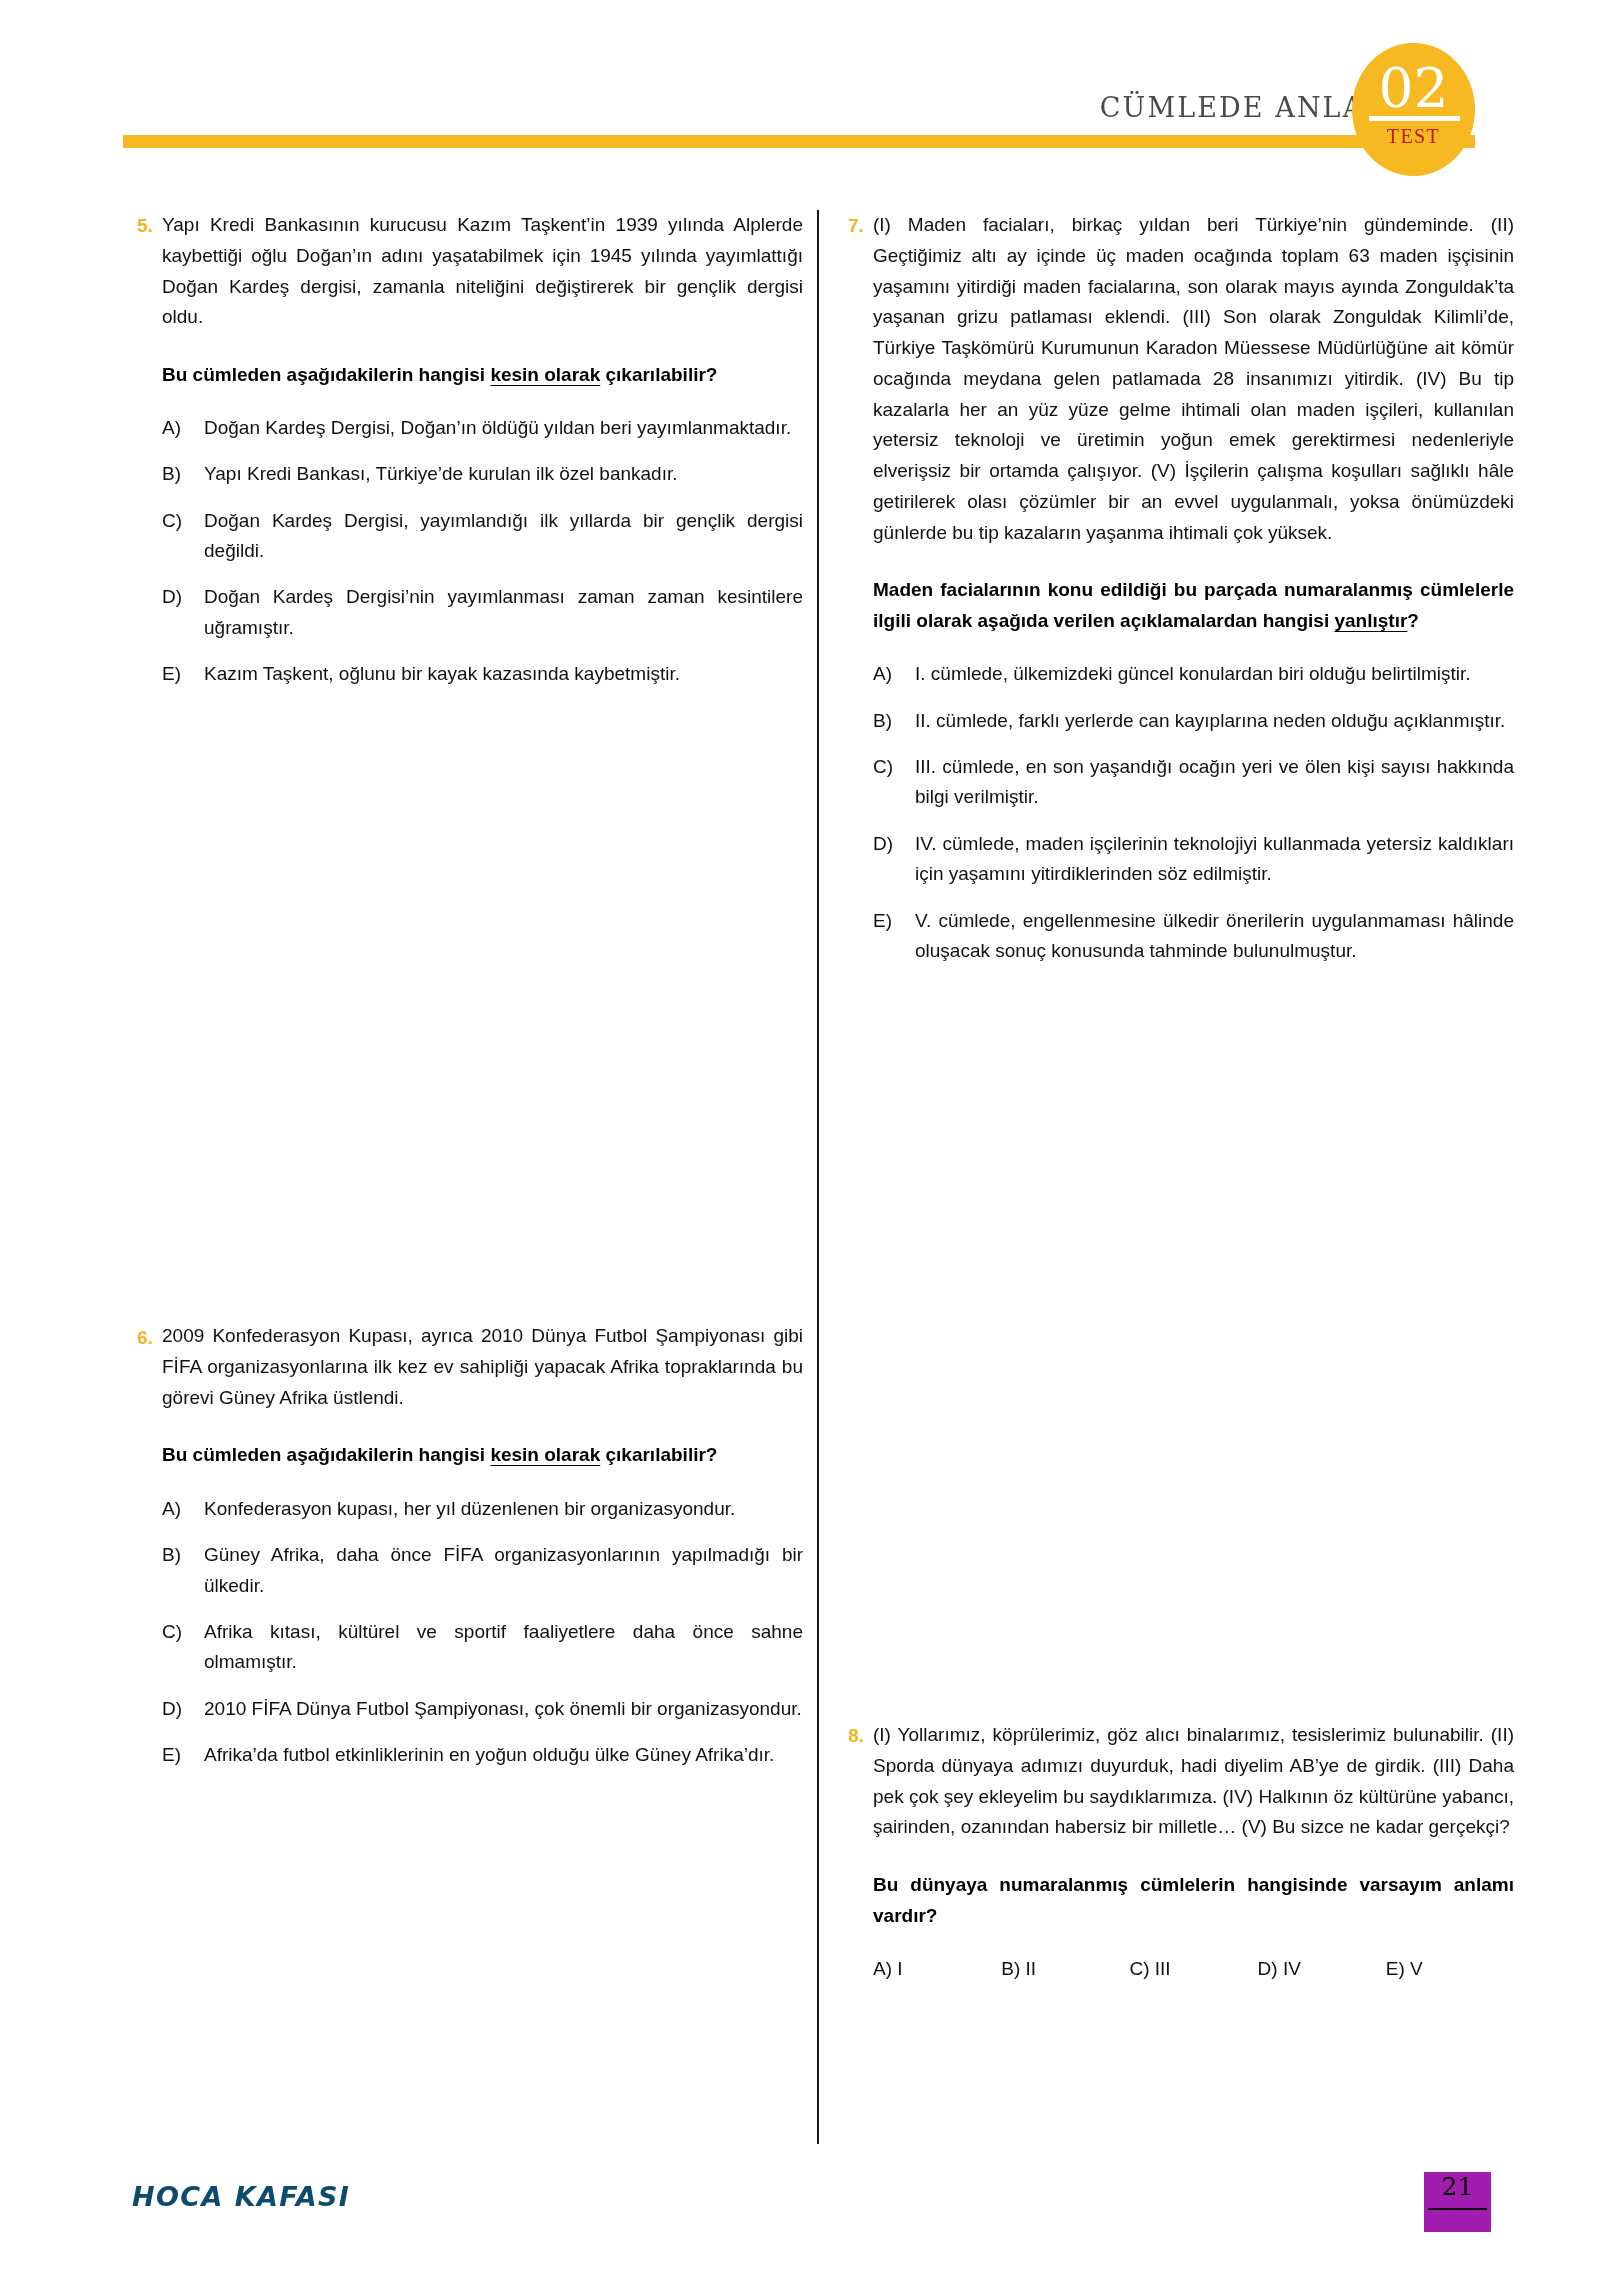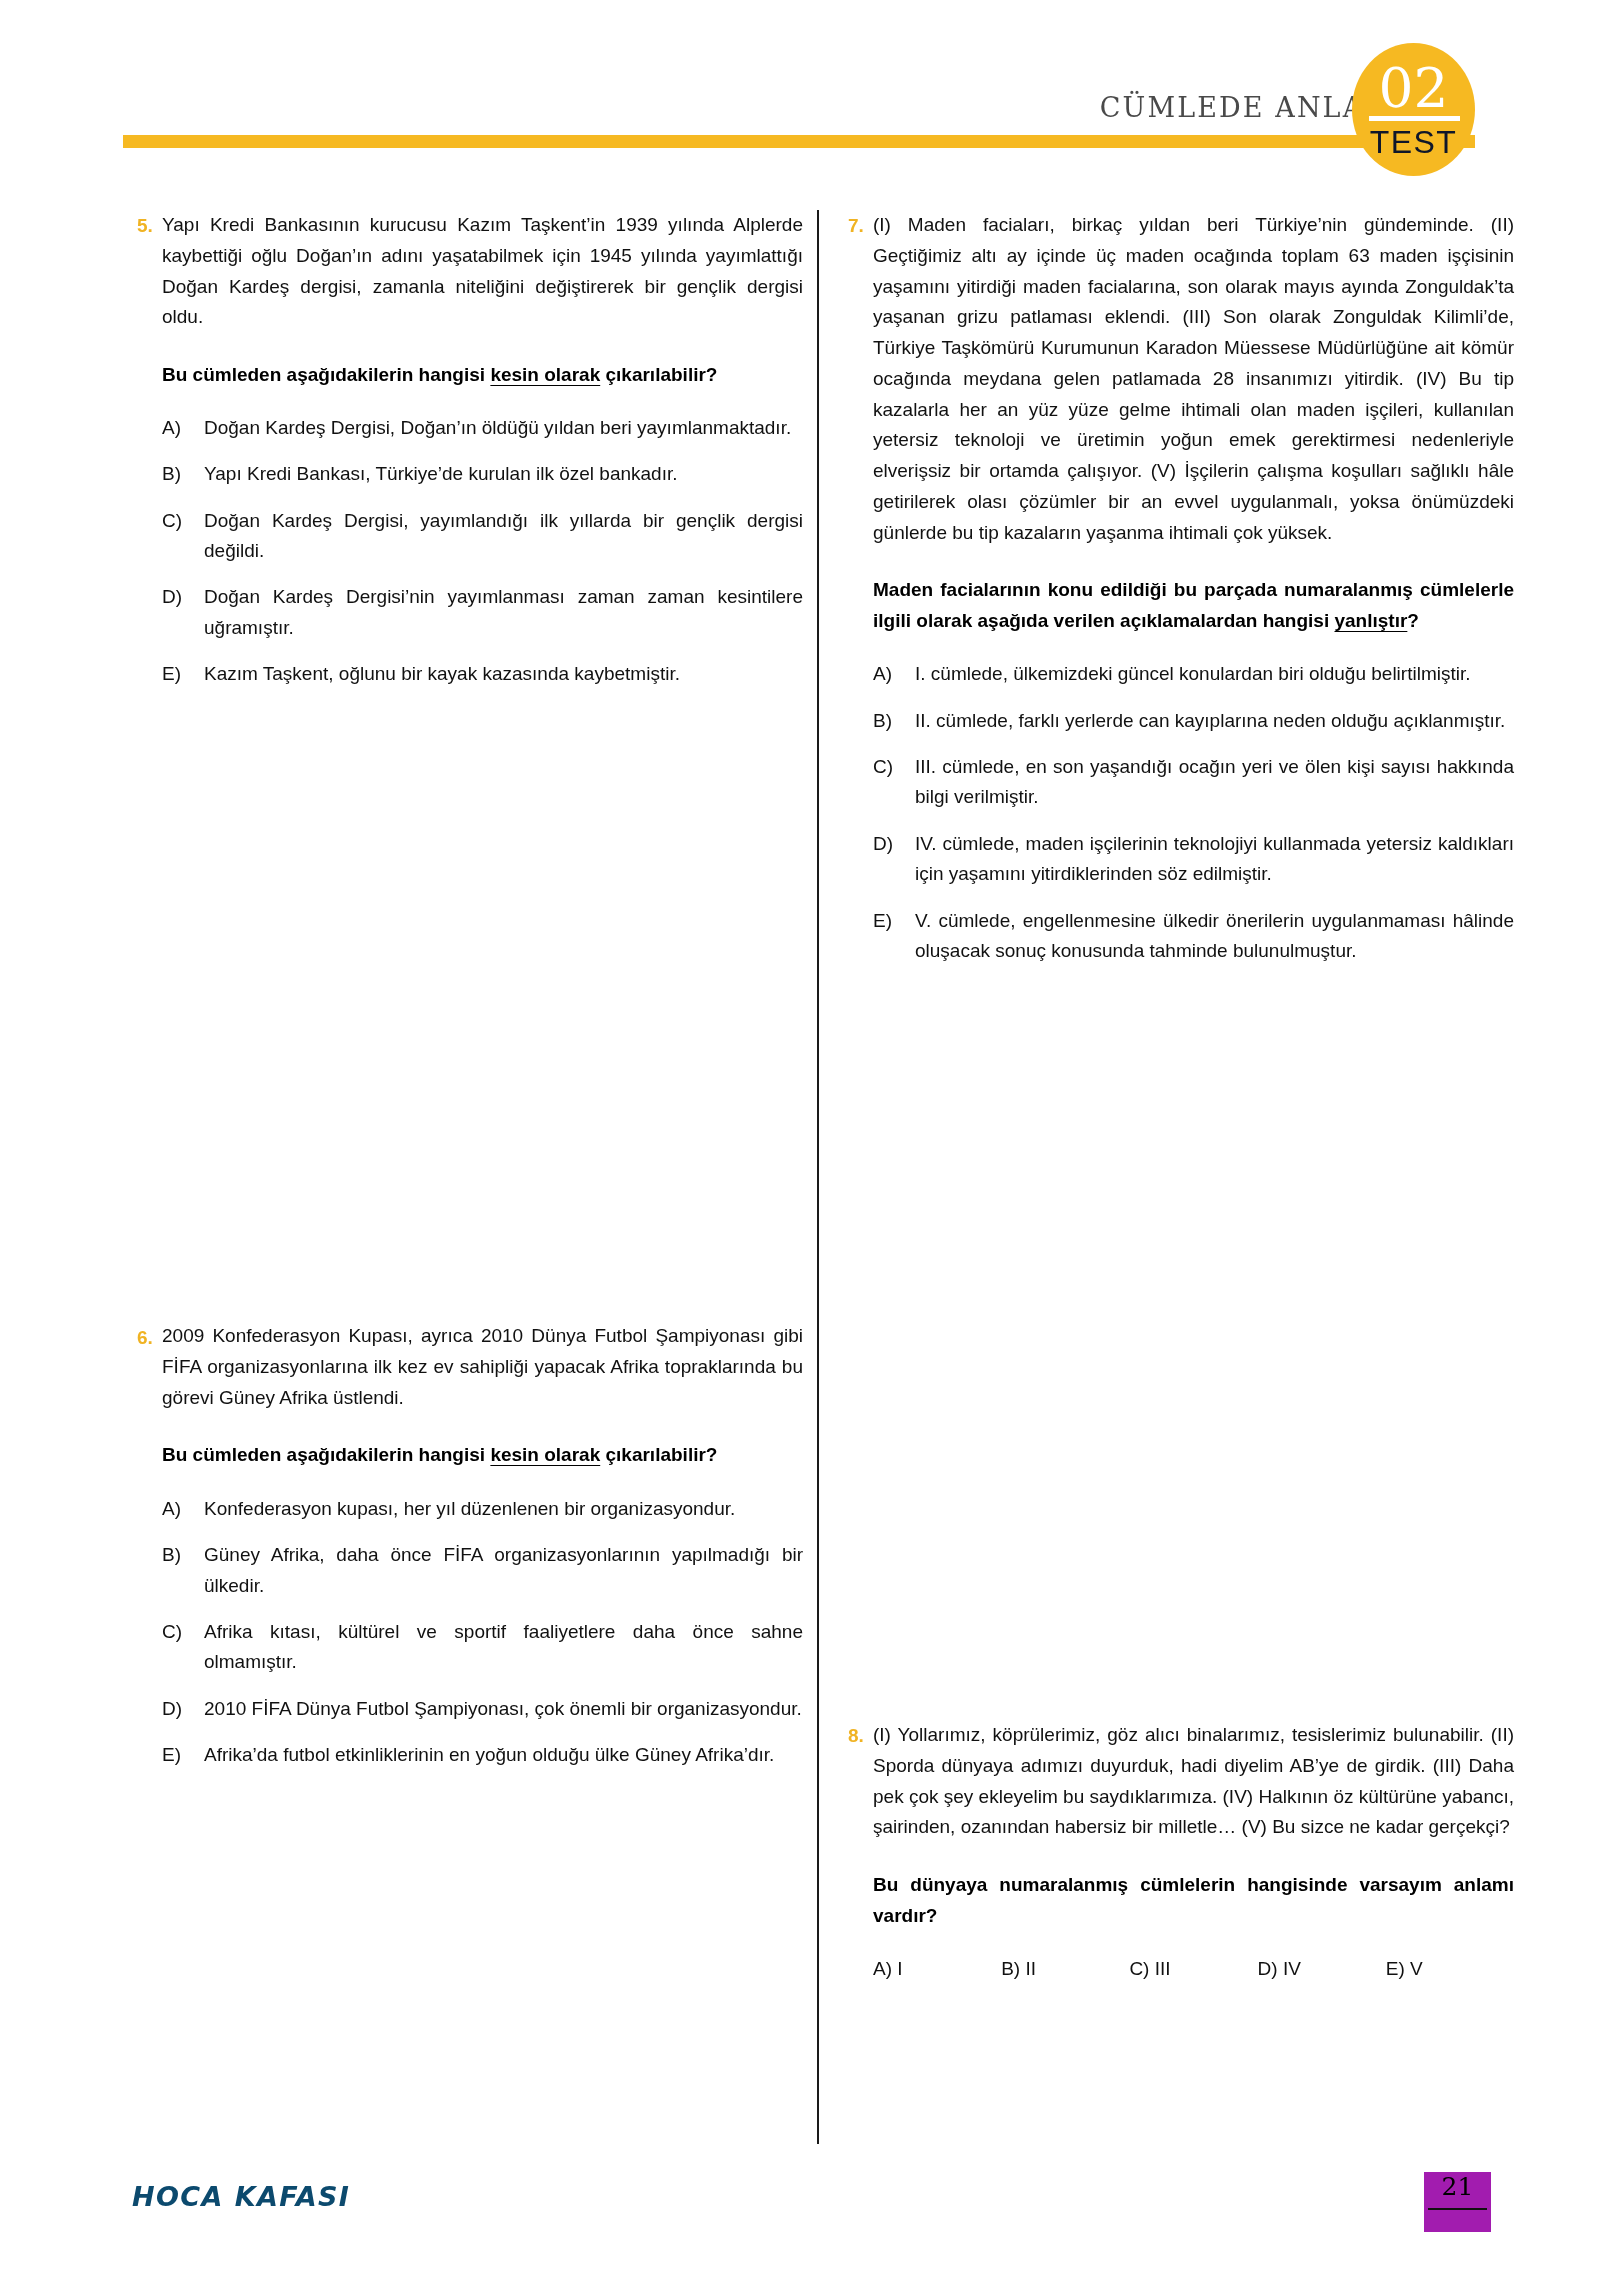--- a/index.html
+++ b/index.html
@@ -69,24 +69,24 @@
     right: 15.4px;
     top: 73px;
     height: 4.9px;
     background: #ffffff;
   }
   #test-badge-label {
     position: absolute;
     left: 0; right: 0;
     top: 83px;
     text-align: center;
-    font-family: Liberation Sans, sans-serif;
-    font-size: 32px;
+    font-family: Liberation Serif, serif;
+    font-size: 20px;
     letter-spacing: 1.4px;
-    color: #0f172a;
+    color: #b91c1c;
     line-height: 1;
   }
 
   
   #divider {
     position: absolute;
     left: 817px;
     top: 210px;
     width: 2.1px;
     height: 1934px;
@@ -167,21 +167,20 @@
   
   .options-inline {
     display: flex;
     gap: 0;
     font-size: 19px;
     line-height: 1.62;
     margin: 0;
     padding: 0;
     list-style: none;
     color: #111;
-    justify-content: flex-end;
   }
   .options-inline .option-inline {
     width: 132px;
     white-space: nowrap;
   }
 
   
   .spacer-q6 { height: 600px; }
   .spacer-q8 { height: 722px; }
 

